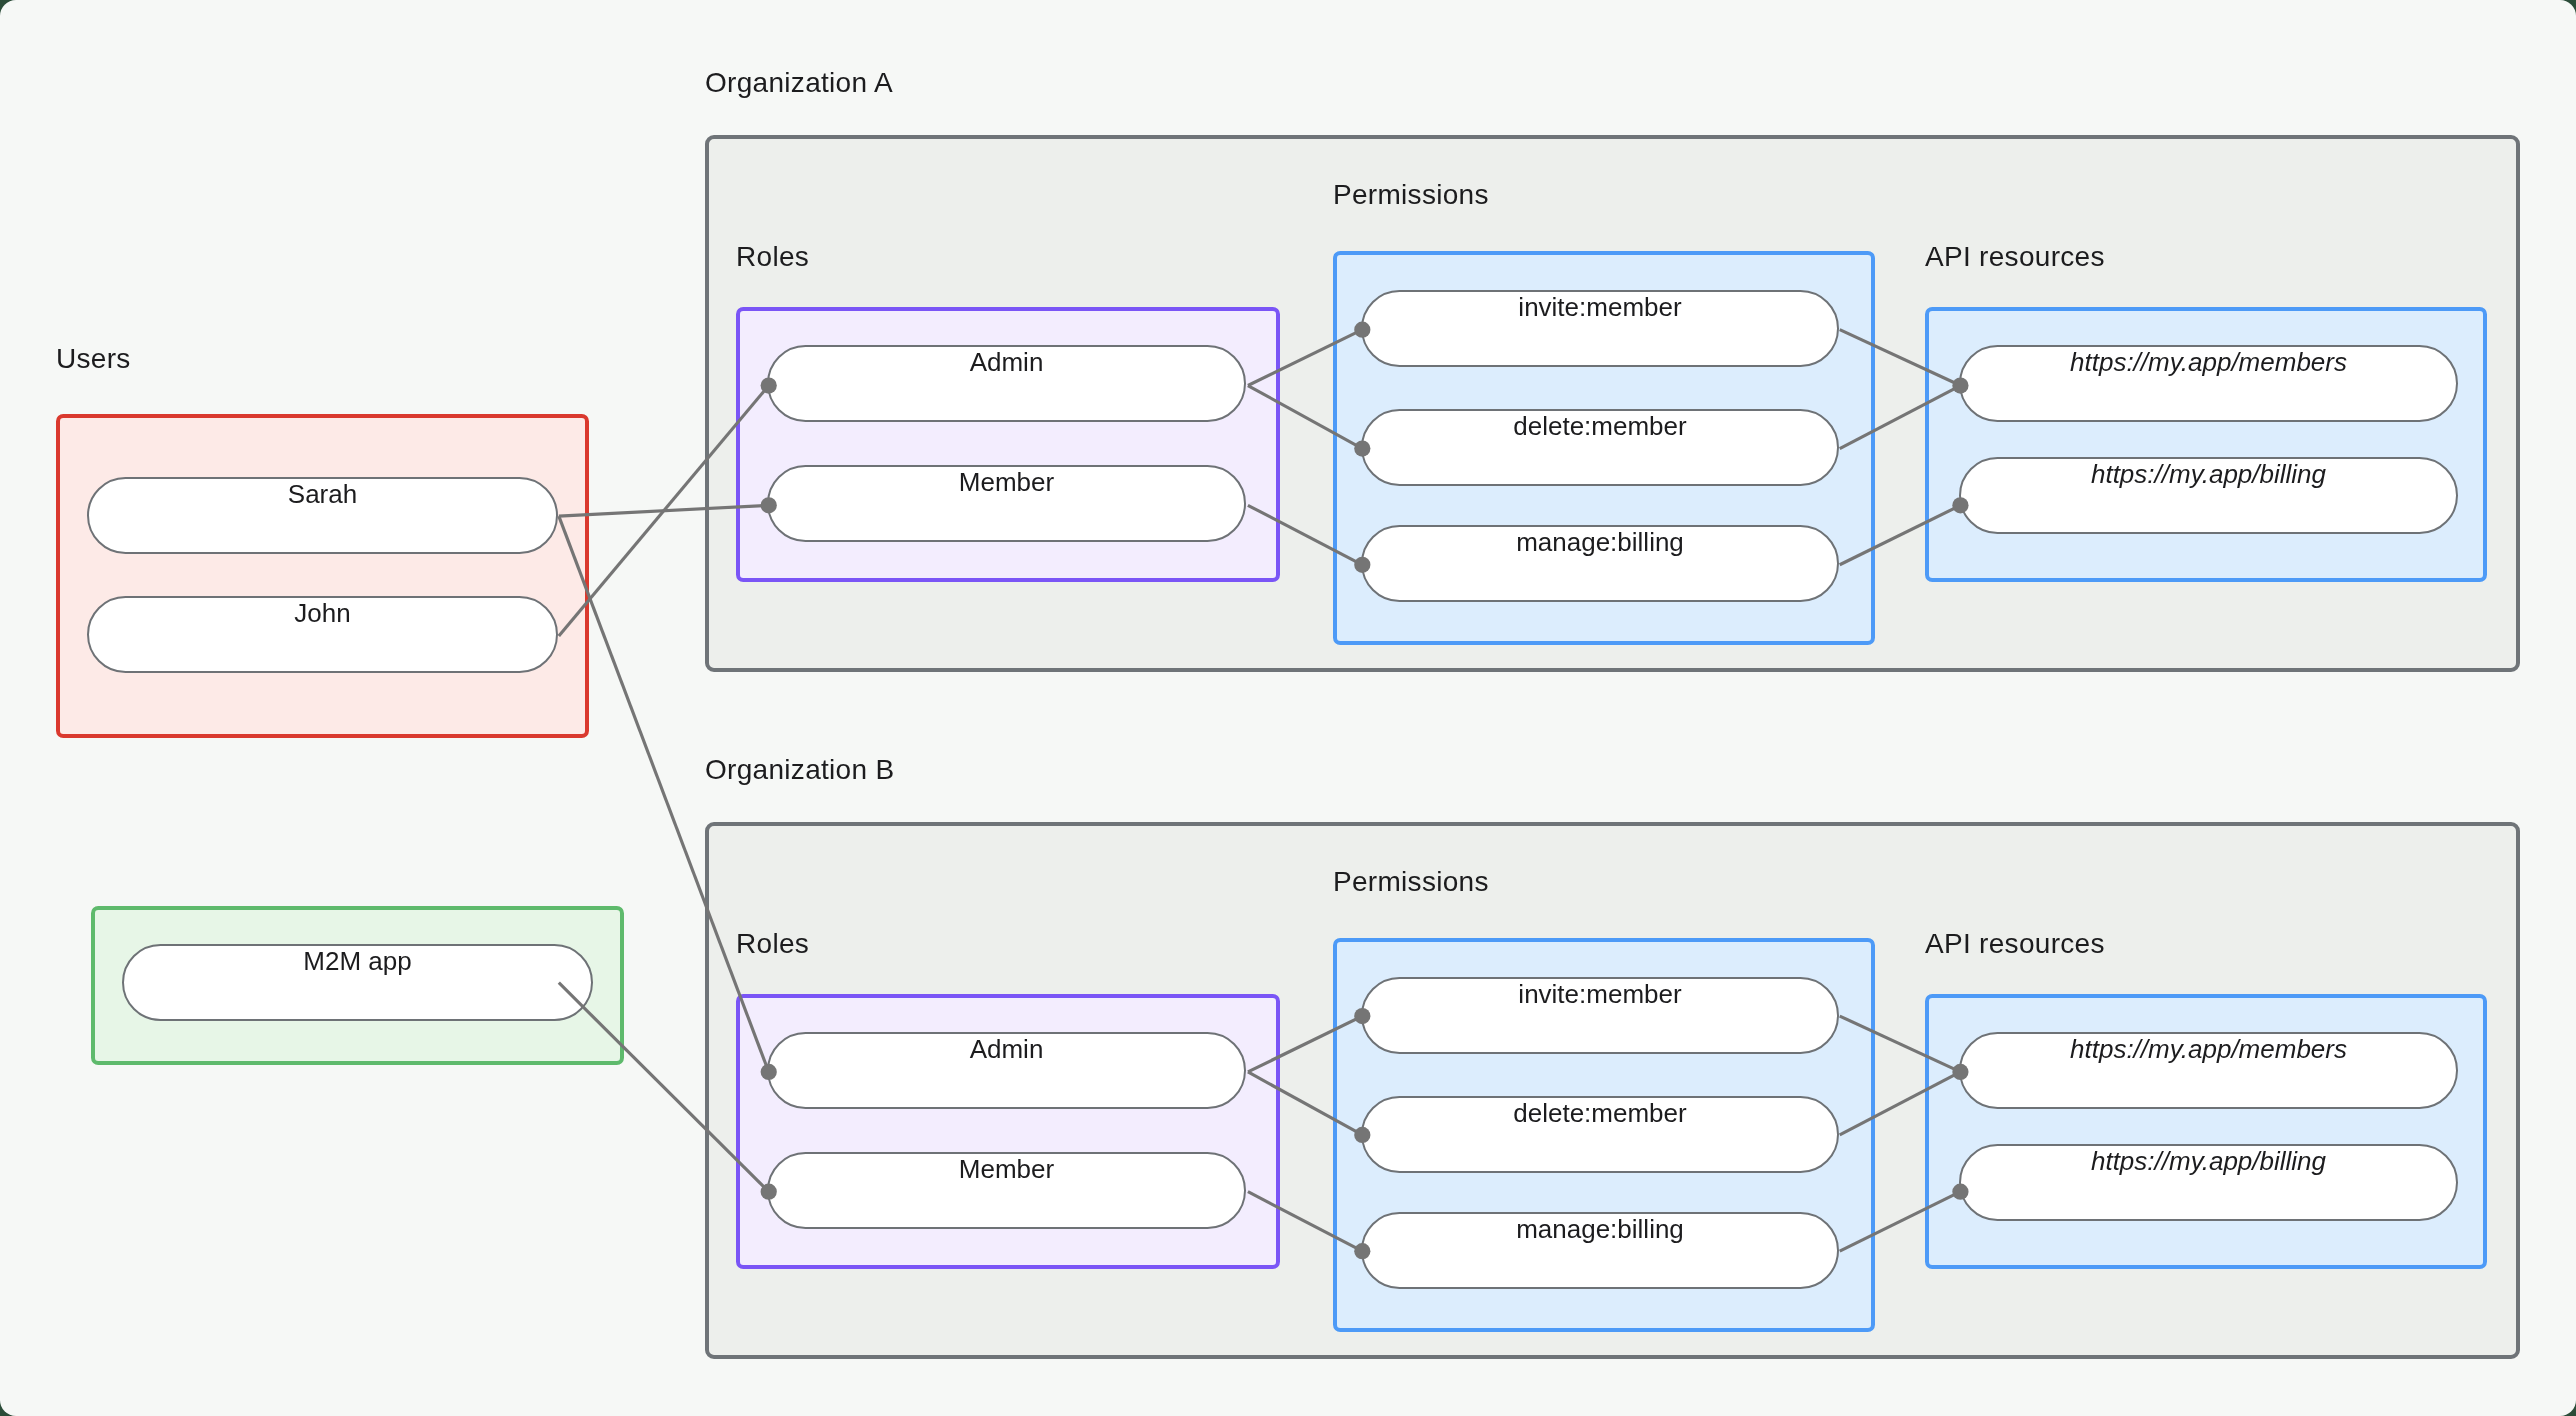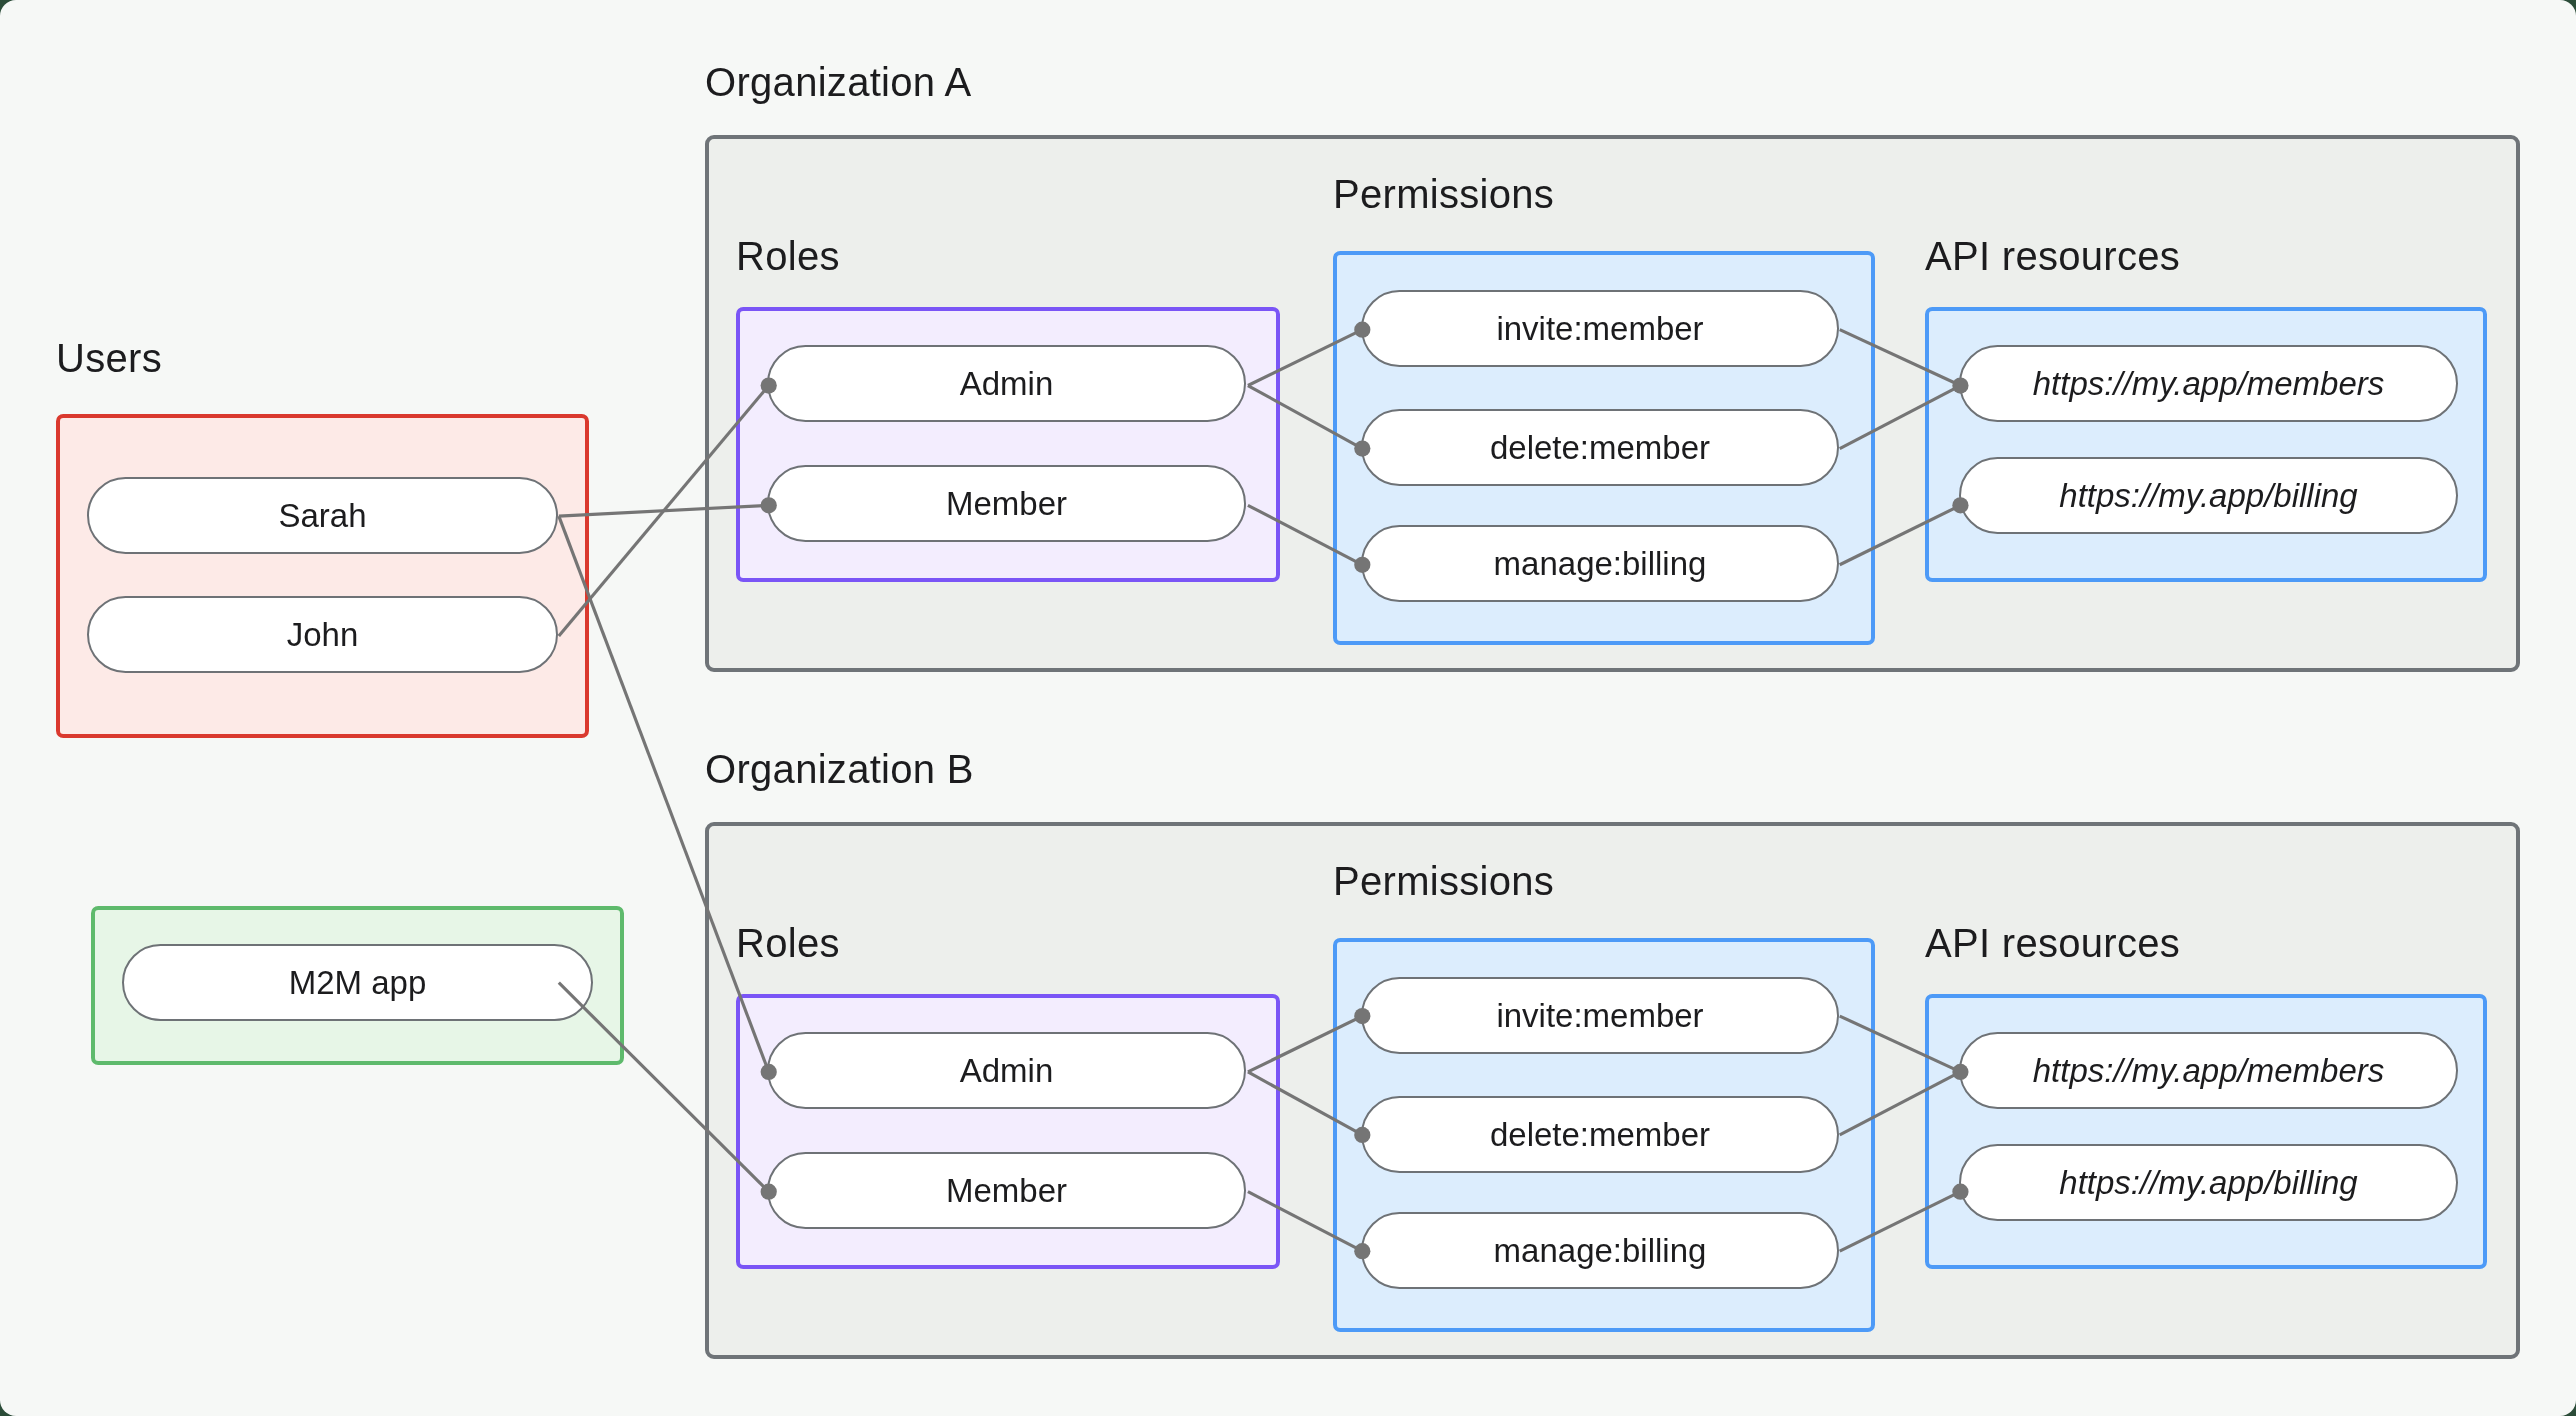--- a/index.html
+++ b/index.html
@@ -12,38 +12,38 @@
     --pill-fill:#ffffff; --pill-border:#6e7276;
     --edge:#757575; --text:#1c1c1e;
   }
   *{box-sizing:border-box}
   html,body{margin:0;padding:0;background:var(--outer-bg);}
   .screen{
     position:relative;width:2576px;height:1416px;overflow:hidden;
     background:var(--page-bg);border-radius:16px;
     font-family:"Liberation Sans","DejaVu Sans",sans-serif;color:var(--text);
   }
-  .lbl{position:absolute;font-size:40px;line-height:43px;white-space:nowrap;letter-spacing:0.3px;}
+  .lbl{position:absolute;font-size:28px;line-height:43px;white-space:nowrap;letter-spacing:0.3px;}
   .grp{position:absolute;border-radius:7.2px;}
   .users-box{left:56px;top:414px;width:533px;height:324px;background:var(--users-fill);border:4.5px solid var(--users-border);}
   .m2m-box{left:56px;top:906px;width:533px;height:159px;background:var(--m2m-fill);border:4.5px solid var(--m2m-border);margin-left:35px;}
   .org{position:absolute;left:705px;width:1815px;height:537px;background:var(--org-fill);border:4.5px solid var(--org-border);border-radius:9px;}
   .org-a{top:135px}
   .org-b{top:822px}
   .roles-box{left:27px;top:168px;width:544px;height:275px;background:var(--roles-fill);border:4.5px solid var(--roles-border);}
   .perm-box{left:624px;top:112px;width:542px;height:394px;background:var(--blue-fill);border:4.5px solid var(--blue-border);}
   .api-box{left:1216px;top:168px;width:562px;height:275px;background:var(--blue-fill);border:4.5px solid var(--blue-border);font-style:italic;}
   .roles-lbl{left:27px;top:96px}
   .perm-lbl{left:624px;top:34px}
   .api-lbl{left:1216px;top:96px}
   .pill{
     position:absolute;height:77px;border-radius:39px;
     background:var(--pill-fill);border:2.7px solid var(--pill-border);
-    display:flex;align-items:center;justify-content:center;
-    font-size:33px;white-space:nowrap;
+    display:flex;justify-content:center;
+    font-size:26px;white-space:nowrap;
   }
   .users-box .pill{left:27px;width:471px}
   .m2m-box .pill{left:27px;width:471px;top:34px}
   .pill.row-0{top:59px}
   .pill.row-1{top:178px}
   .roles-box .pill{left:27px;width:479px}
   .roles-box .pill.r0{top:34px}
   .roles-box .pill.r1{top:154px}
   .perm-box .pill{left:24px;width:478px}
   .perm-box .pill.p0{top:35px}

